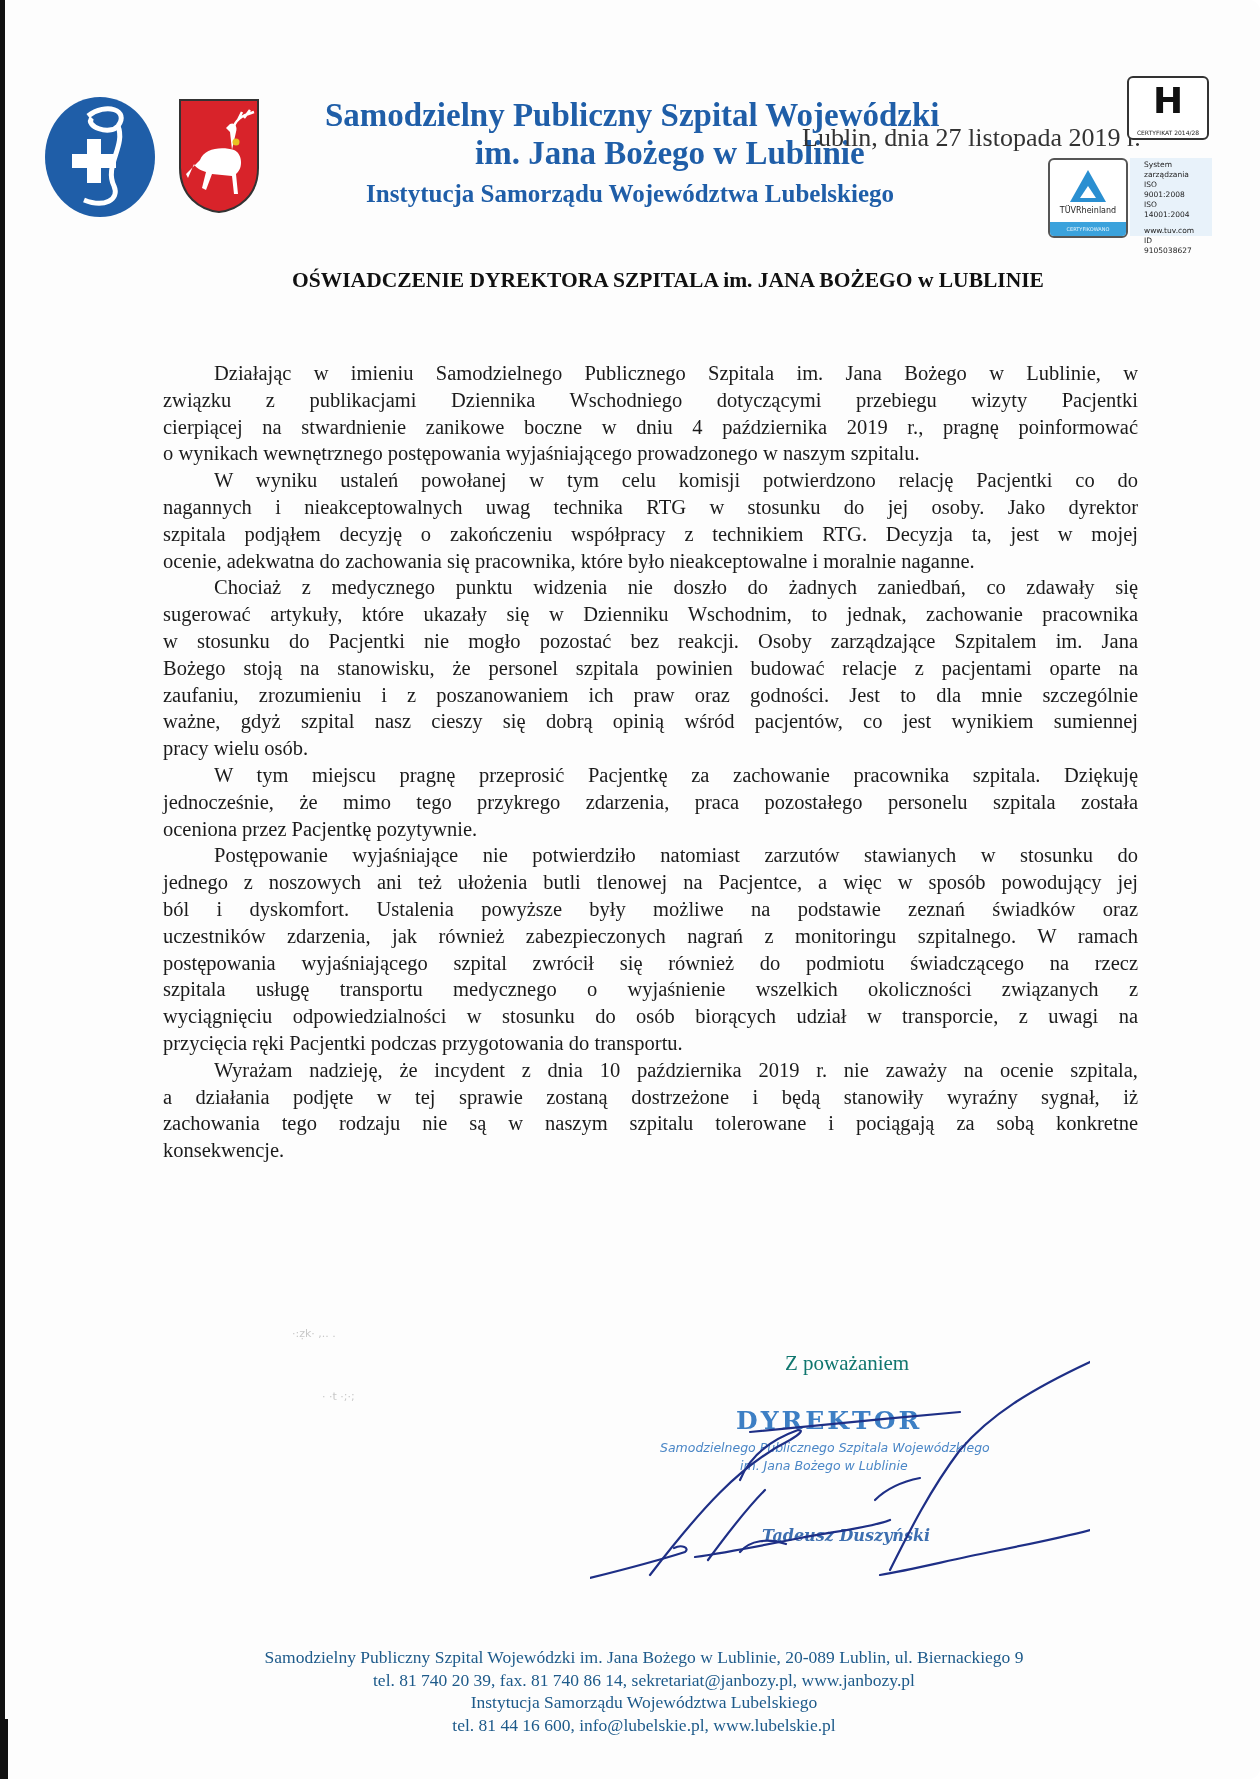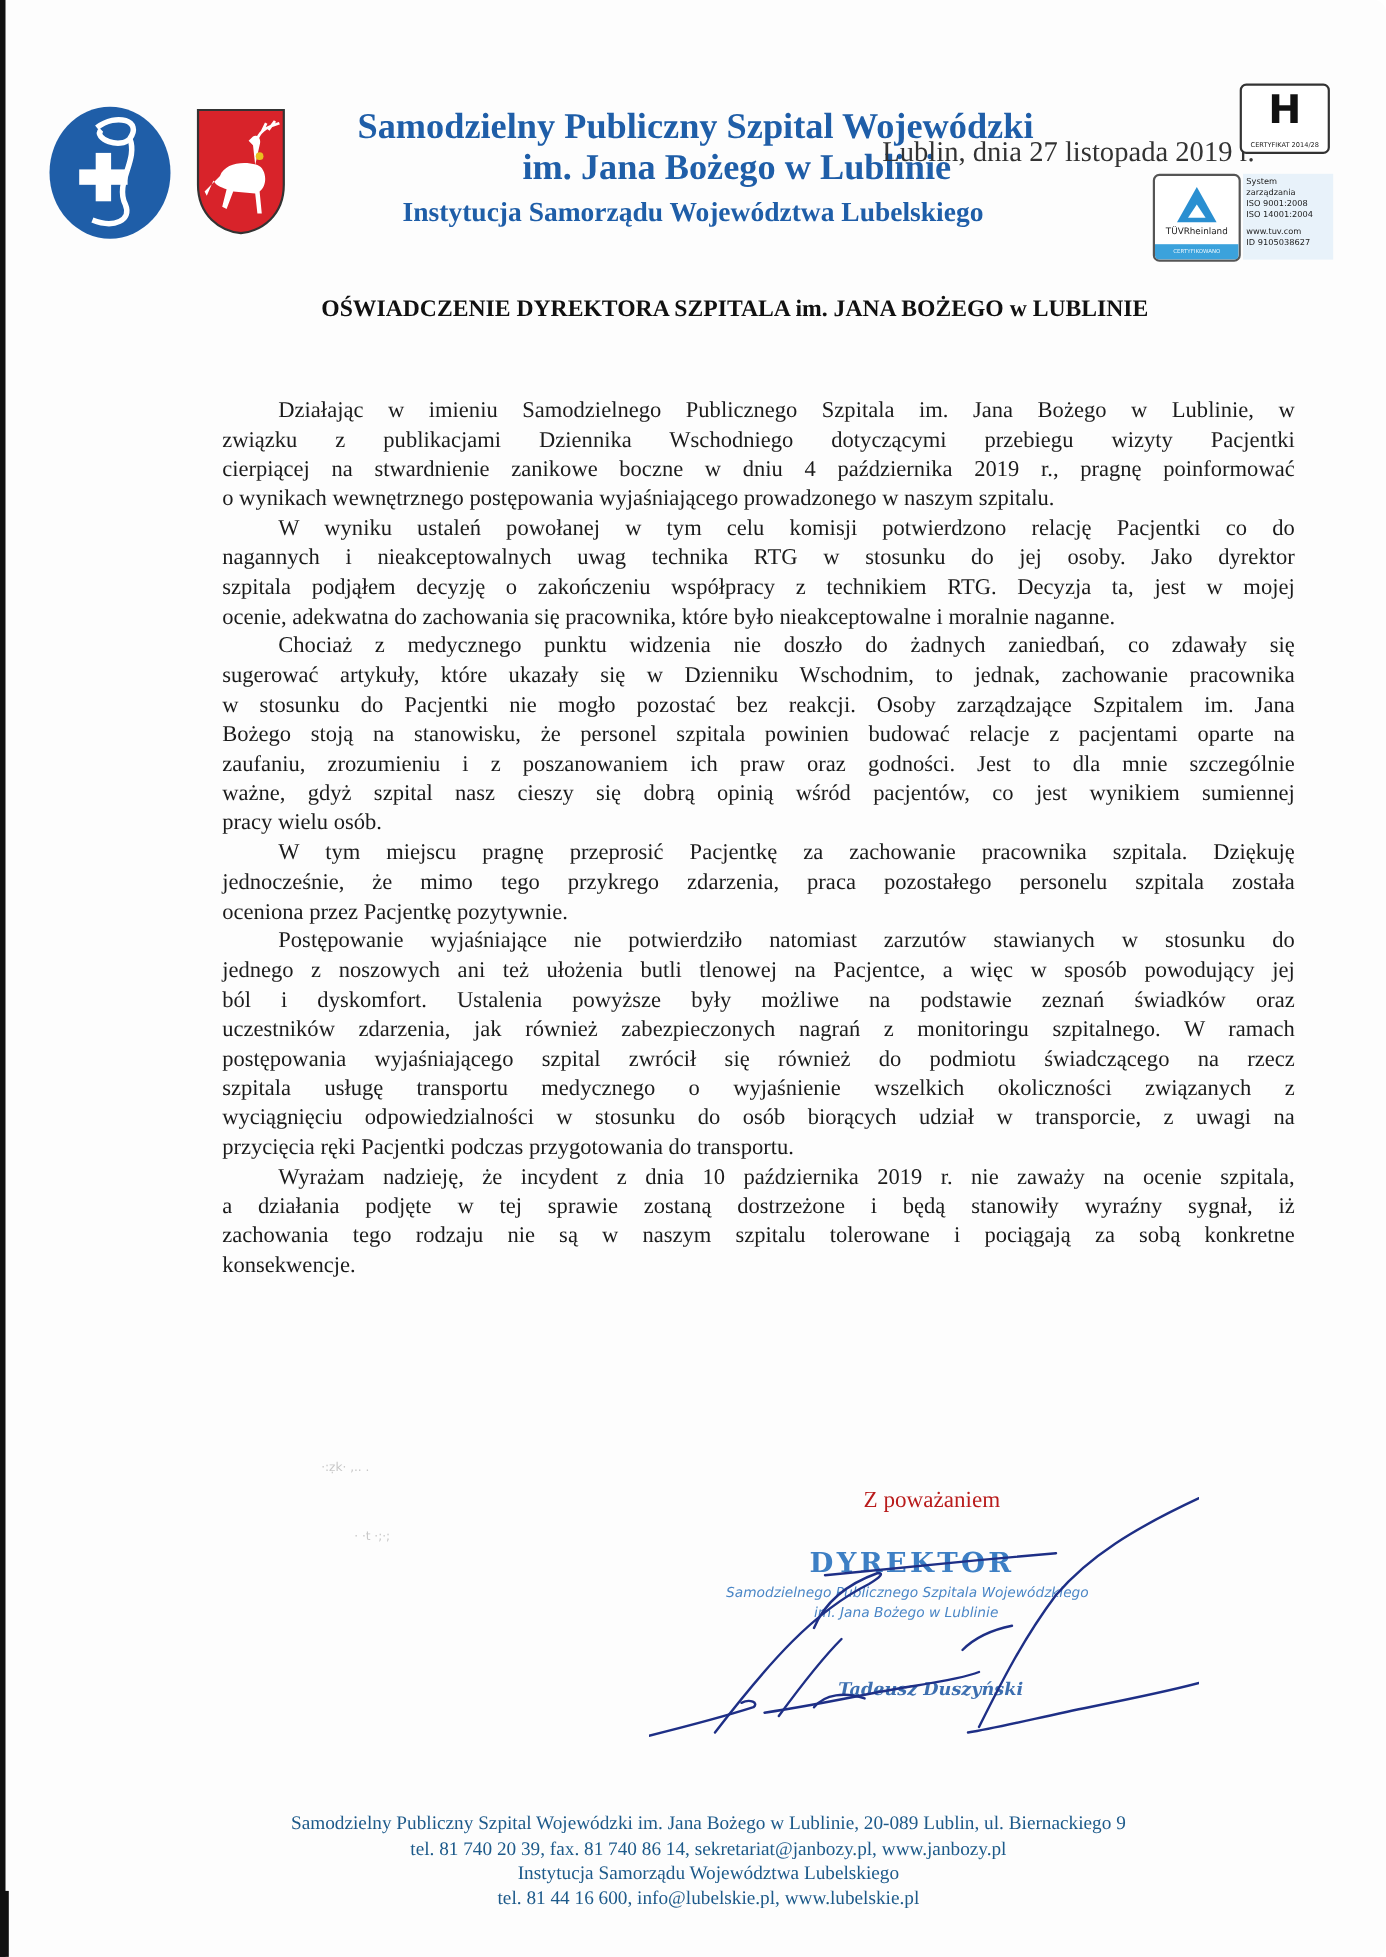--- a/index.html
+++ b/index.html
@@ -19,32 +19,32 @@
   .date-line { position: absolute; left: 802px; top: 123px; font-size: 26px; color: #333; white-space: nowrap; }
 
   .cert-q { position: absolute; left: 1127px; top: 76px; width: 78px; height: 60px; border: 2px solid #333; border-radius: 6px; background: #fff; }
   .cert-q .q-letter { position: absolute; left: 0; right: 0; top: 2px; text-align: center; font-family: "DejaVu Sans", sans-serif; font-size: 36px; font-weight: bold; color: #111; }
   .cert-q .q-cap { position: absolute; left: 0; right: 0; bottom: 2px; text-align: center; font-family: "DejaVu Sans", sans-serif; font-size: 6px; color: #222; }
   .cert-tuv { position: absolute; left: 1048px; top: 158px; width: 76px; height: 76px; border: 2px solid #555; border-radius: 6px; background: #fff; overflow: hidden; }
   .cert-tuv .tri { position: absolute; left: 20px; top: 10px; width: 0; height: 0; border-left: 18px solid transparent; border-right: 18px solid transparent; border-bottom: 32px solid #2a8fd1; }
   .cert-tuv .tri-in { position: absolute; left: 30px; top: 26px; width: 0; height: 0; border-left: 8px solid transparent; border-right: 8px solid transparent; border-bottom: 12px solid #fff; }
   .cert-tuv .tuv-name { position: absolute; left: 0; right: 0; top: 46px; text-align: center; font-family: "DejaVu Sans", sans-serif; font-size: 8px; font-weight: normal; color: #222; }
   .cert-tuv .tuv-band { position: absolute; left: 0; right: 0; bottom: 0; height: 14px; background: #3ba2dc; color: #e9f6fd; font-family: "DejaVu Sans", sans-serif; font-size: 5px; text-align: center; line-height: 14px; }
-  .cert-text { position: absolute; left: 1130px; top: 158px; width: 82px; height: 78px; background: #e8f2fa; font-family: "DejaVu Sans", sans-serif; font-size: 7.5px; line-height: 10px; color: #222; padding: 2px 3px; box-sizing: border-box; }
+  .cert-text { position: absolute; left: 1130px; top: 158px; width: 82px; height: 78px; background: #e8f2fa; font-family: "DejaVu Sans", sans-serif; font-size: 7.5px; line-height: 10px; color: #222; padding: 2px 14px; box-sizing: border-box; }
   .cert-text .gap { height: 6px; }
 
   
   .doc-title { position: absolute; left: 0; width: 1260px; top: 268px; text-align: center; font-size: 21.5px; font-weight: bold; color: #111; letter-spacing: 0; padding-left: 38px; }
-  .body-text { position: absolute; left: 163px; top: 360px; width: 975px; font-size: 20.5px; line-height: 26.8px; color: #1b1b1b; margin-left: 39px; }
+  .body-text { position: absolute; left: 163px; top: 360px; width: 975px; font-size: 20.5px; line-height: 26.8px; color: #1b1b1b; }
   .body-text .ln { display: block; white-space: nowrap; text-align: justify; text-align-last: justify; height: 26.8px; overflow: visible; }
   .body-text .ln.first { padding-left: 51px; }
   .body-text .ln.last { text-align-last: left; }
 
   
-  .closing { position: absolute; left: 785px; top: 1351px; font-size: 21px; color: #b91c1c; white-space: nowrap; }
+  .closing { position: absolute; left: 785px; top: 1351px; font-size: 21px; color: #0f766e; white-space: nowrap; }
   .stamp { position: absolute; left: 660px; top: 1400px; width: 400px; height: 170px; }
   .stamp .st-title { position: absolute; left: 76px; top: 6px; font-family: "DejaVu Serif", serif; font-weight: bold; font-size: 25px; letter-spacing: 3px; color: #3d7fc4; }
   .stamp .st-l1 { position: absolute; left: 0; top: 40px; font-family: "DejaVu Sans", sans-serif; font-style: italic; font-size: 12.5px; color: #4a86c6; white-space: nowrap; }
   .stamp .st-l2 { position: absolute; left: 80px; top: 58px; font-family: "DejaVu Sans", sans-serif; font-style: italic; font-size: 12.5px; color: #4a86c6; white-space: nowrap; }
   .stamp .st-name { position: absolute; left: 102px; top: 126px; font-family: "DejaVu Serif", serif; font-style: italic; font-weight: bold; font-size: 16px; color: #3d6fb0; white-space: nowrap; }
   .signature { position: absolute; left: 590px; top: 1360px; width: 500px; height: 220px; pointer-events: none; }
   .faint-mark { position: absolute; color: #c8c8c8; font-size: 11px; font-family: "DejaVu Sans", sans-serif; }
 
   
   .footer { position: absolute; left: 0; width: 1260px; top: 1646px; text-align: center; font-size: 17.5px; line-height: 22.5px; color: #1d5a8a; }

